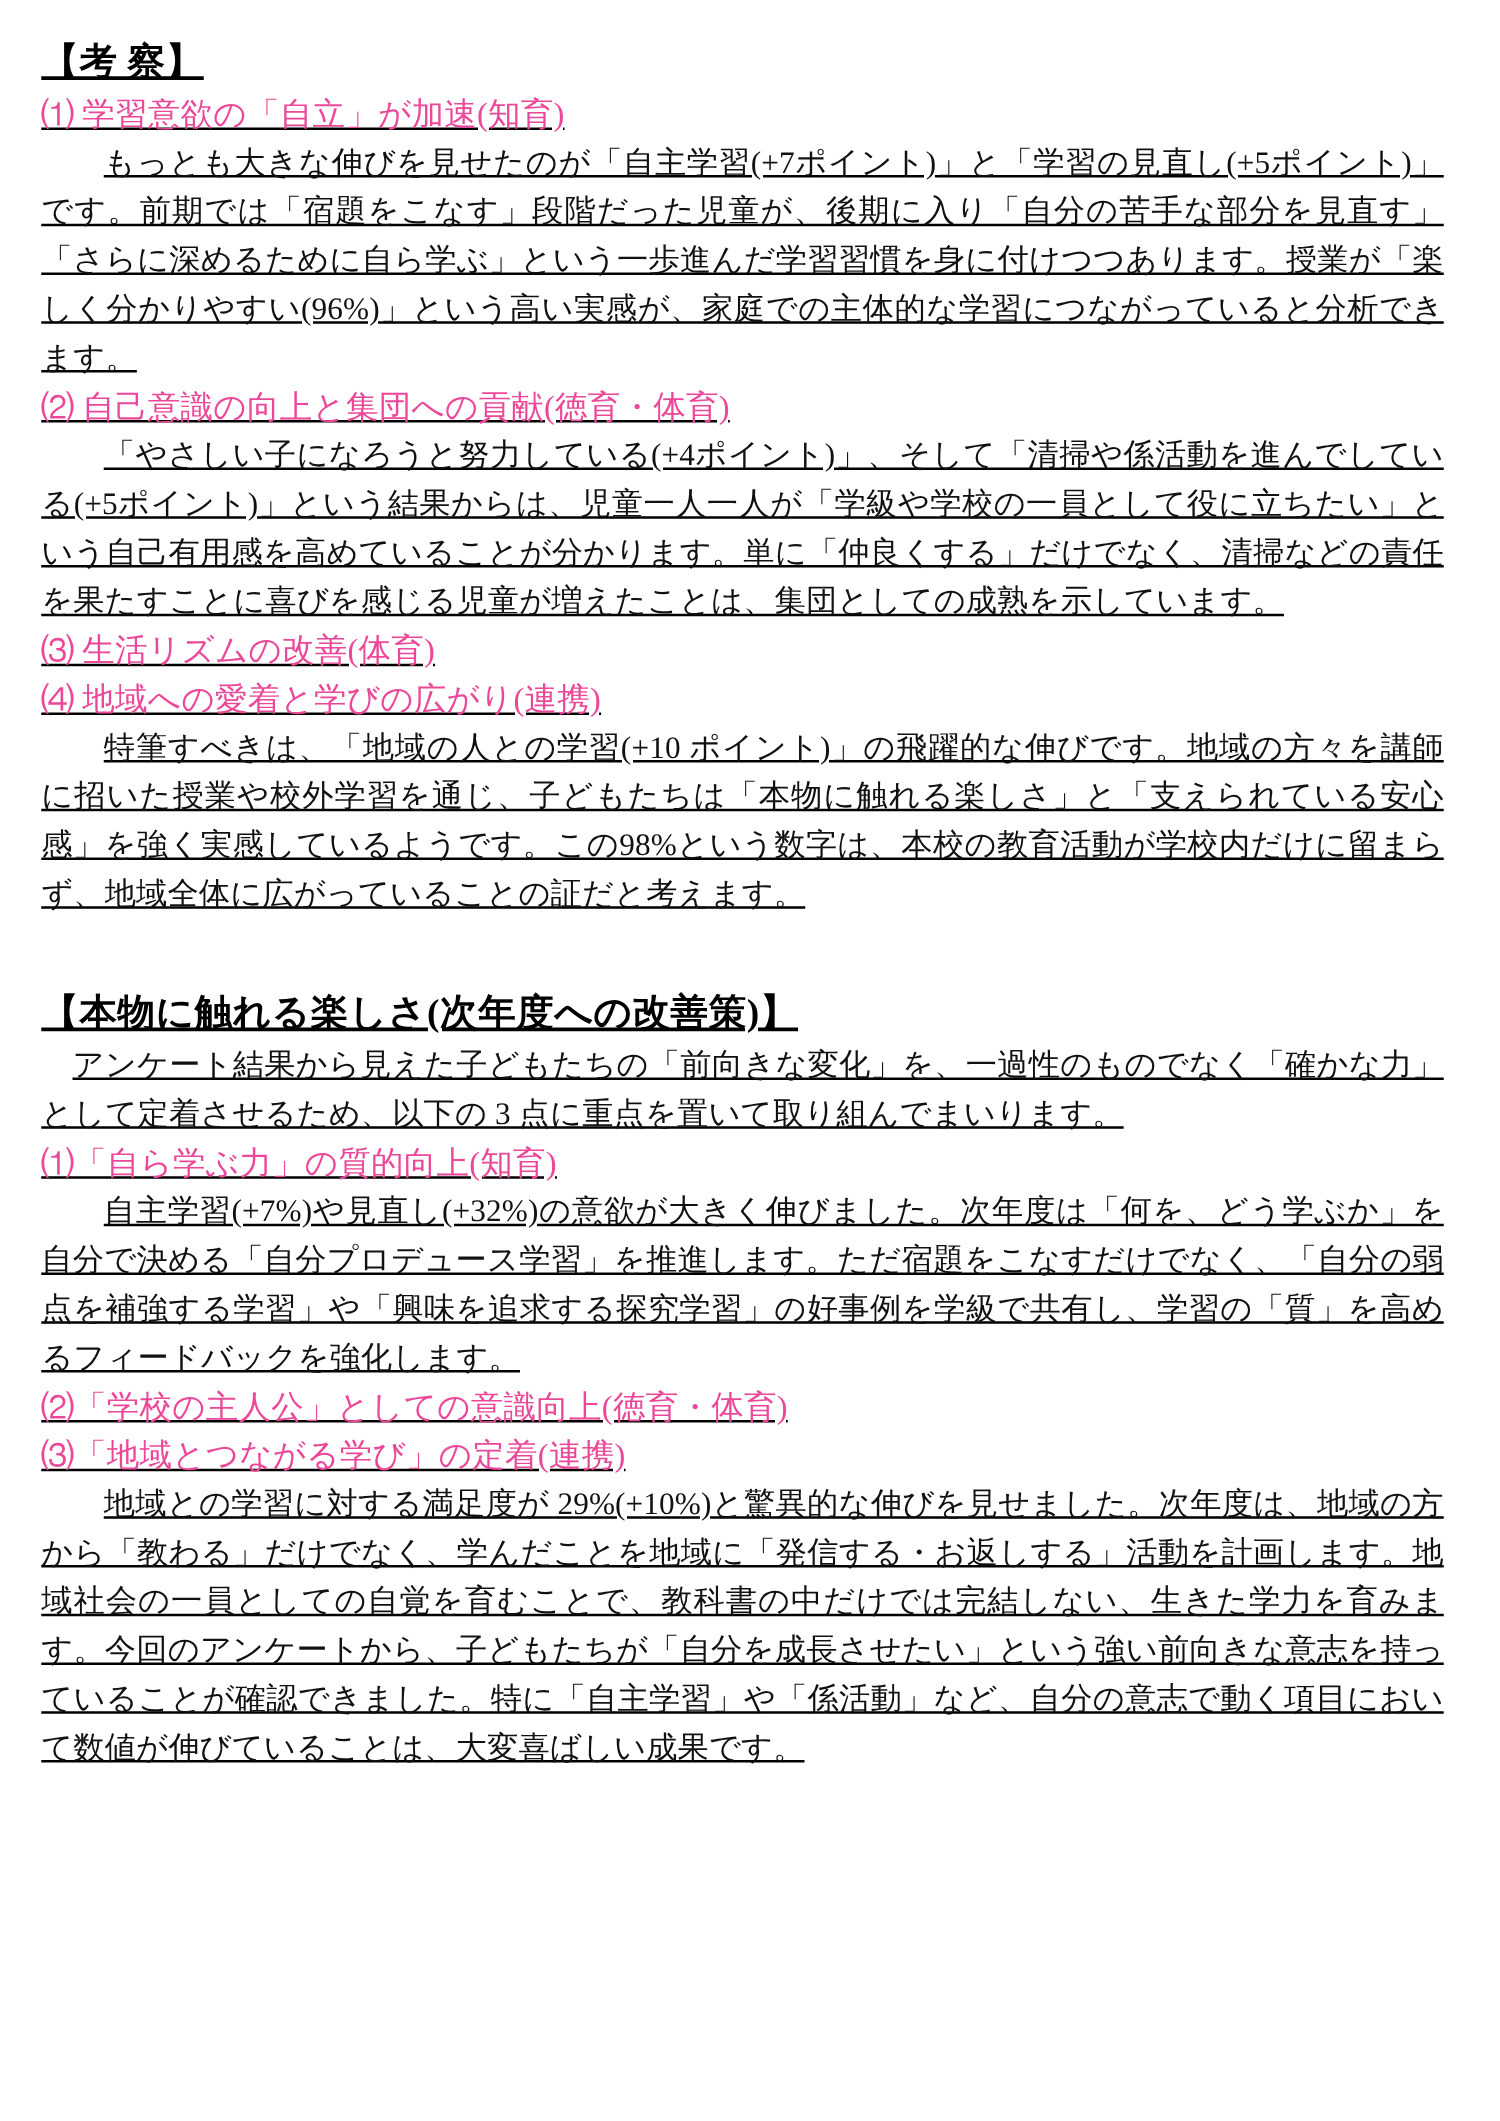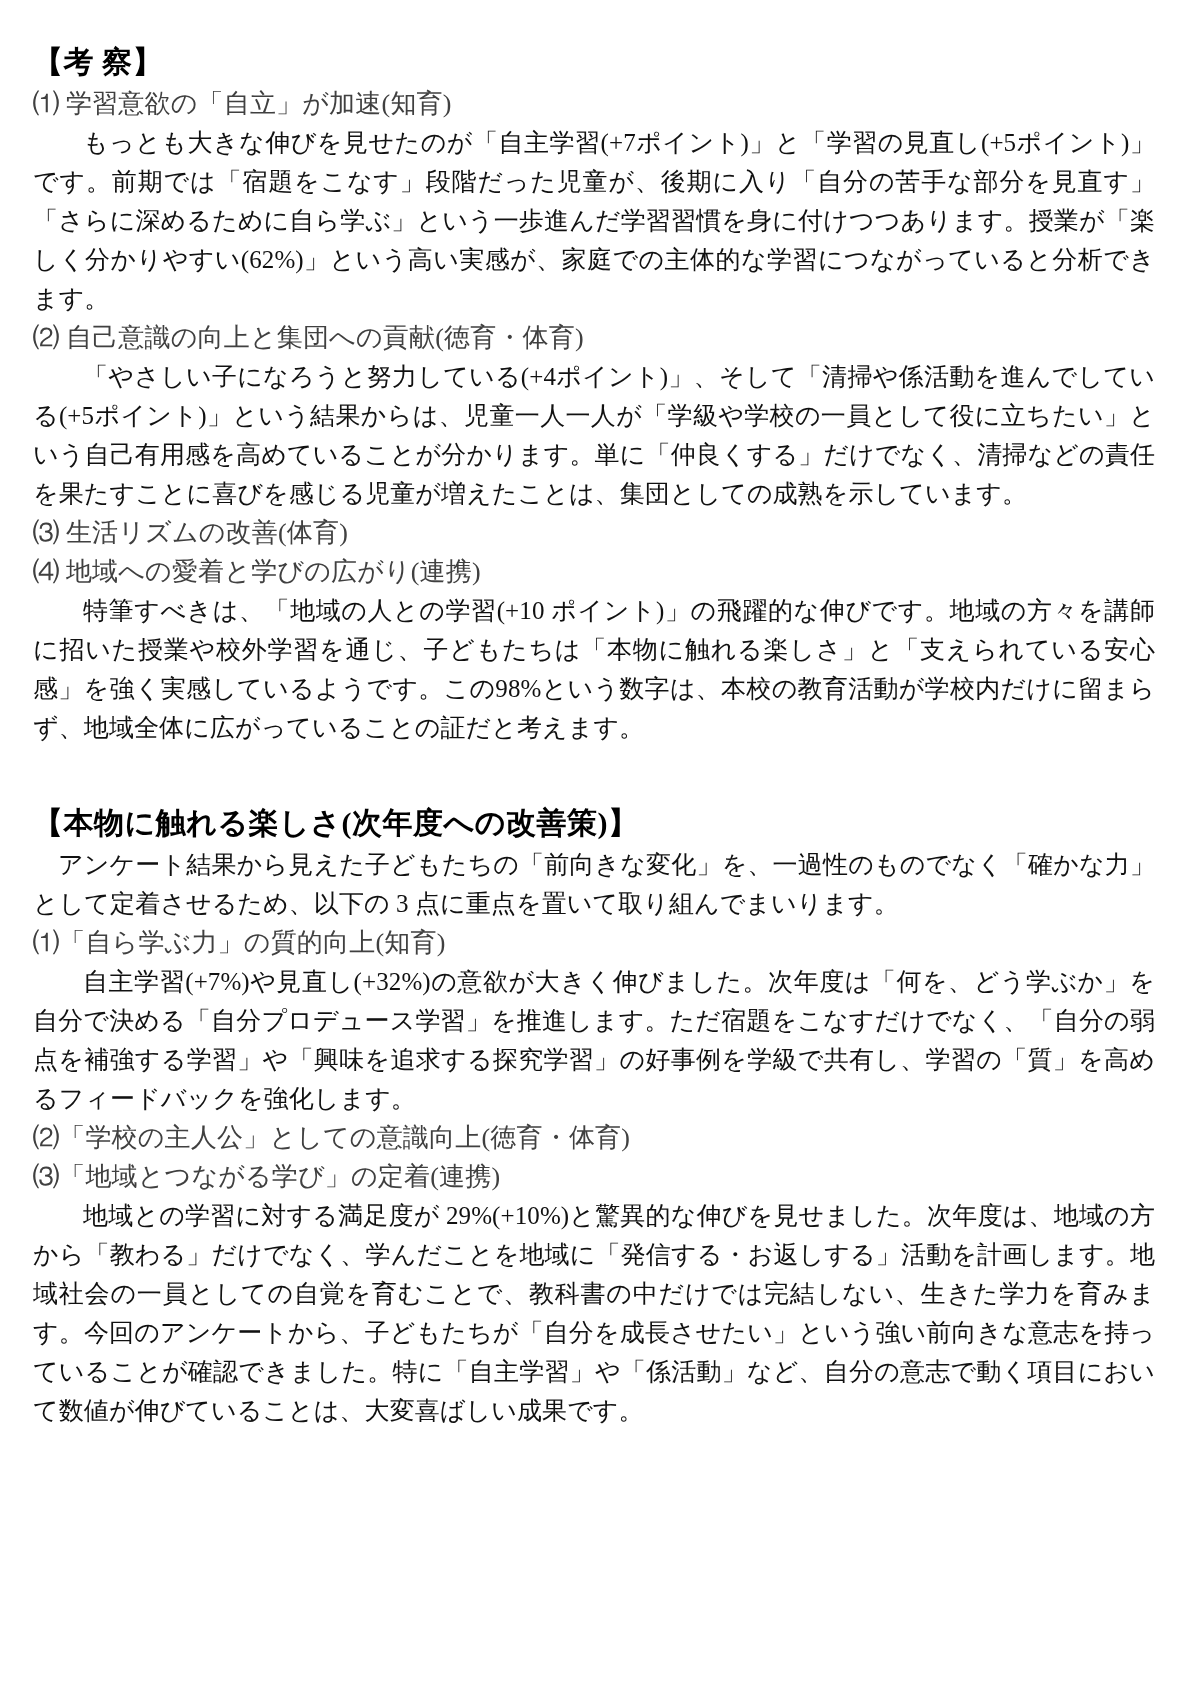--- a/index.html
+++ b/index.html
@@ -12,43 +12,44 @@
     font-family: "Liberation Serif", "DejaVu Serif", serif;
     color: #000000;
   }
   .page {
     position: relative;
     width: 1200px;
     height: 1697px;
     margin: 0 auto;
     background: #ffffff;
     box-sizing: border-box;
-    padding: 42px 45px 0 33px;
+    padding: 30px 45px 0 33px;
     overflow: hidden;
+    text-decoration: underline;
   }
   .doc-body {
     width: 1122px;
   }
 
   
   .major-heading {
     font-size: 30px;
     line-height: 40px;
     font-weight: 600;
     color: #000000;
     letter-spacing: 0.5px;
     margin: 0 0 2px 0;
     white-space: pre;
   }
 
   
   .sub-heading {
     font-size: 26px;
     line-height: 39px;
-    color: #404040;
+    color: #ec4899;
     font-weight: 500;
     margin: 0;
     letter-spacing: 0.2px;
     white-space: pre;
   }
 
   
   .para {
     font-size: 25px;
     line-height: 39px;
@@ -74,21 +75,21 @@
 </head>
 <body>
 
 <div class="page">
   <div class="doc-body">
 
     <div class="section">
       <h1 class="major-heading">【考 察】</h1>
 
       <h2 class="sub-heading">⑴ 学習意欲の「自立」が加速(知育)</h2>
-      <p class="para">もっとも大きな伸びを見せたのが「自主学習(+7ポイント)」と「学習の見直し(+5ポイント)」です。前期では「宿題をこなす」段階だった児童が、後期に入り「自分の苦手な部分を見直す」「さらに深めるために自ら学ぶ」という一歩進んだ学習習慣を身に付けつつあります。授業が「楽しく分かりやすい(62%)」という高い実感が、家庭での主体的な学習につながっていると分析できます。</p>
+      <p class="para">もっとも大きな伸びを見せたのが「自主学習(+7ポイント)」と「学習の見直し(+5ポイント)」です。前期では「宿題をこなす」段階だった児童が、後期に入り「自分の苦手な部分を見直す」「さらに深めるために自ら学ぶ」という一歩進んだ学習習慣を身に付けつつあります。授業が「楽しく分かりやすい(96%)」という高い実感が、家庭での主体的な学習につながっていると分析できます。</p>
 
       <h2 class="sub-heading">⑵ 自己意識の向上と集団への貢献(徳育・体育)</h2>
       <p class="para">「やさしい子になろうと努力している(+4ポイント)」、そして「清掃や係活動を進んでしている(+5ポイント)」という結果からは、児童一人一人が「学級や学校の一員として役に立ちたい」という自己有用感を高めていることが分かります。単に「仲良くする」だけでなく、清掃などの責任を果たすことに喜びを感じる児童が増えたことは、集団としての成熟を示しています。</p>
 
       <h2 class="sub-heading">⑶ 生活リズムの改善(体育)</h2>
 
       <h2 class="sub-heading">⑷ 地域への愛着と学びの広がり(連携)</h2>
       <p class="para">特筆すべきは、「地域の人との学習(+10 ポイント)」の飛躍的な伸びです。地域の方々を講師に招いた授業や校外学習を通じ、子どもたちは「本物に触れる楽しさ」と「支えられている安心感」を強く実感しているようです。この98%という数字は、本校の教育活動が学校内だけに留まらず、地域全体に広がっていることの証だと考えます。</p>
     </div>
 

